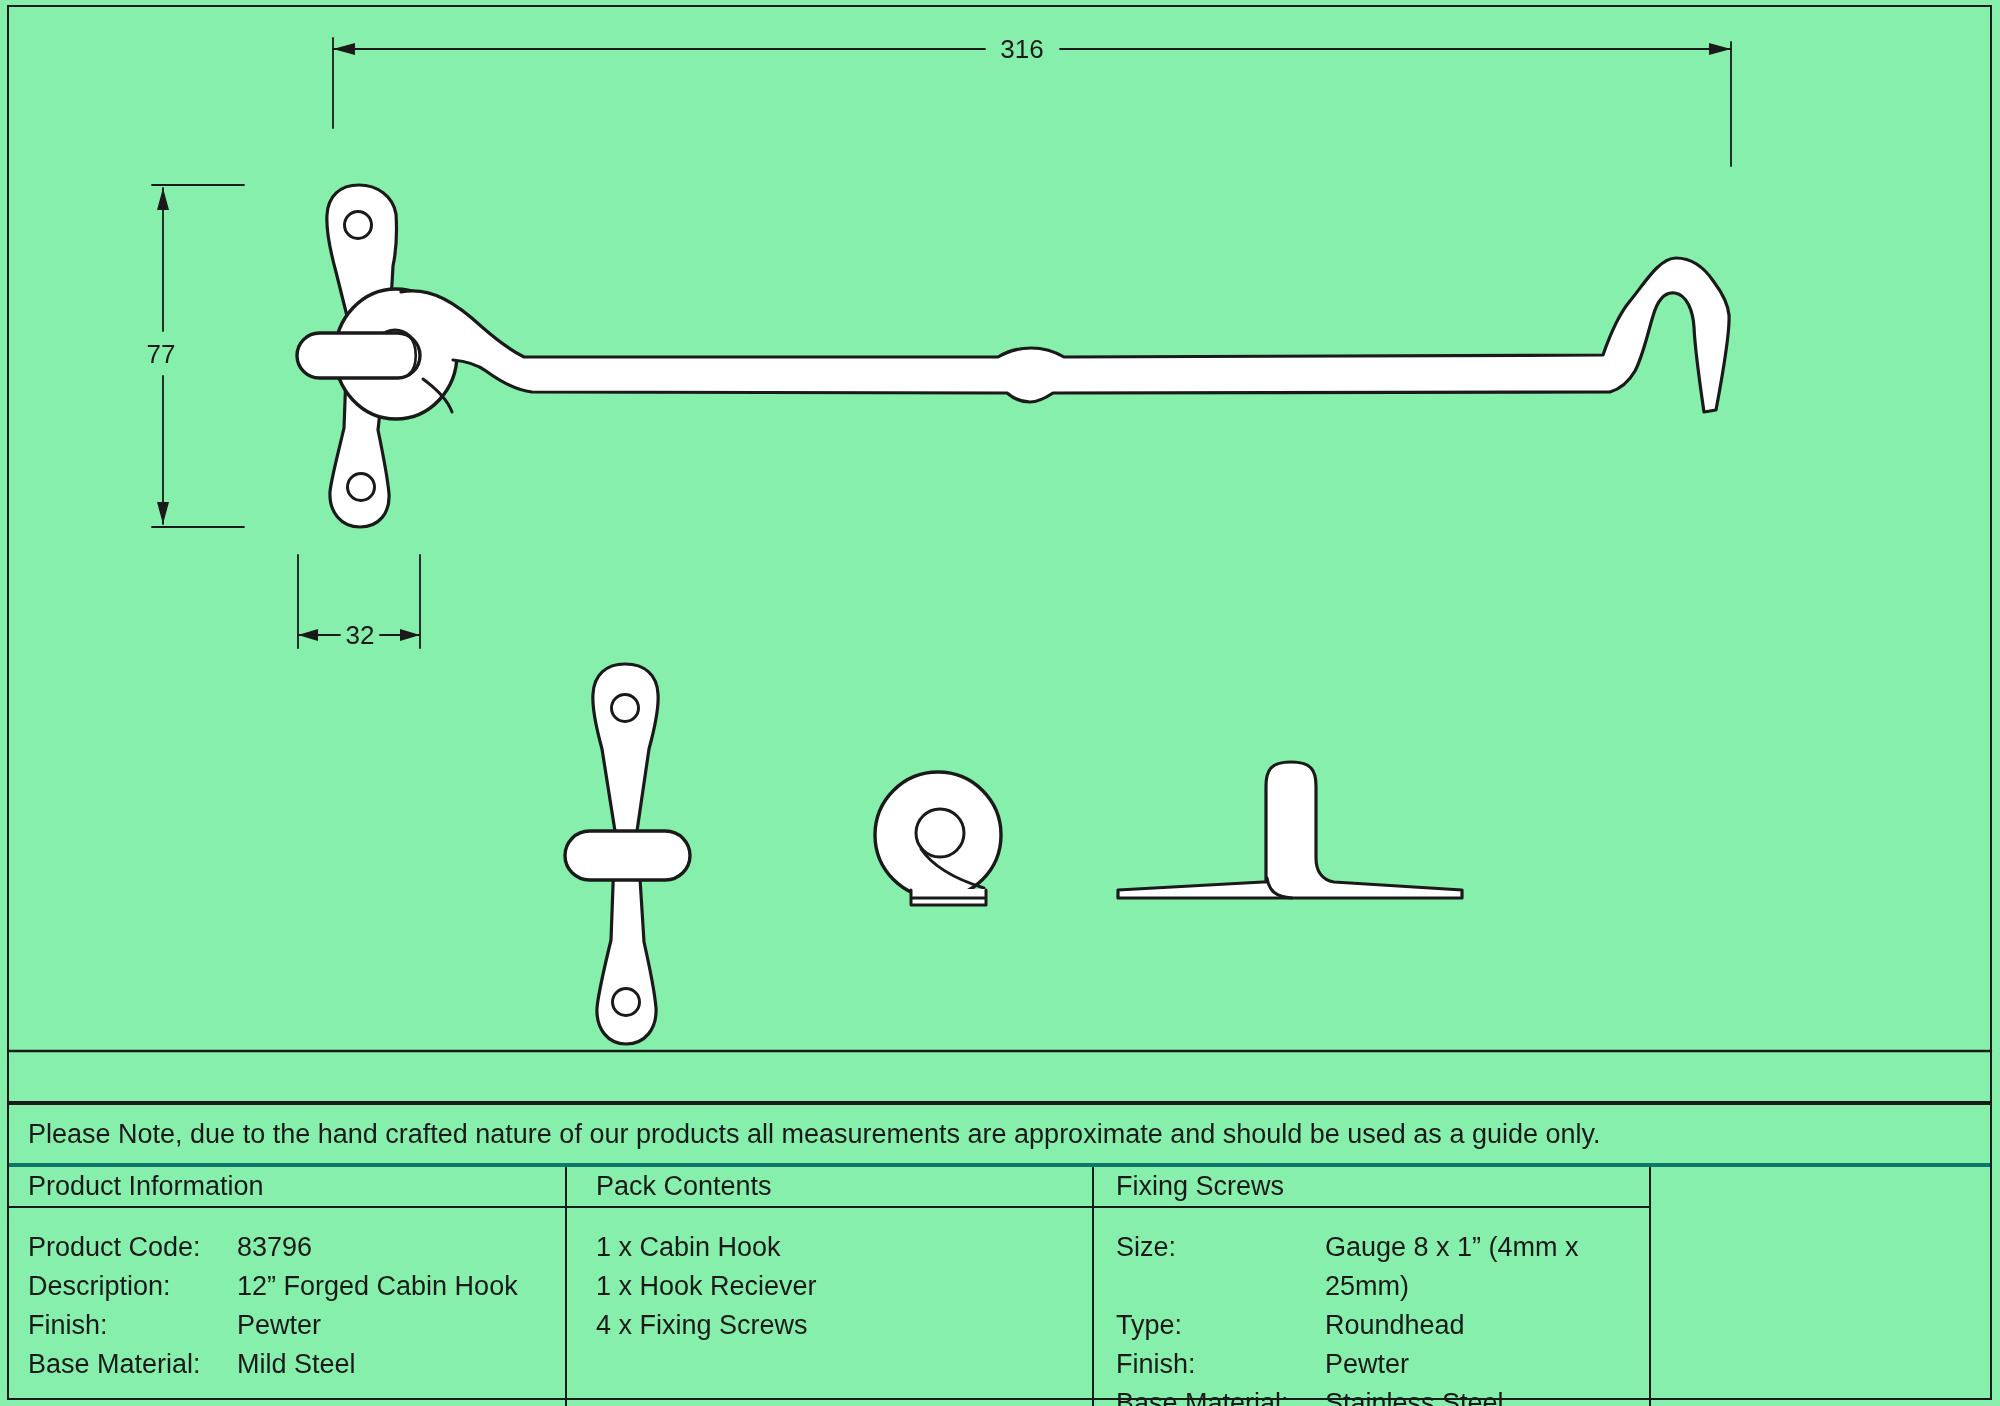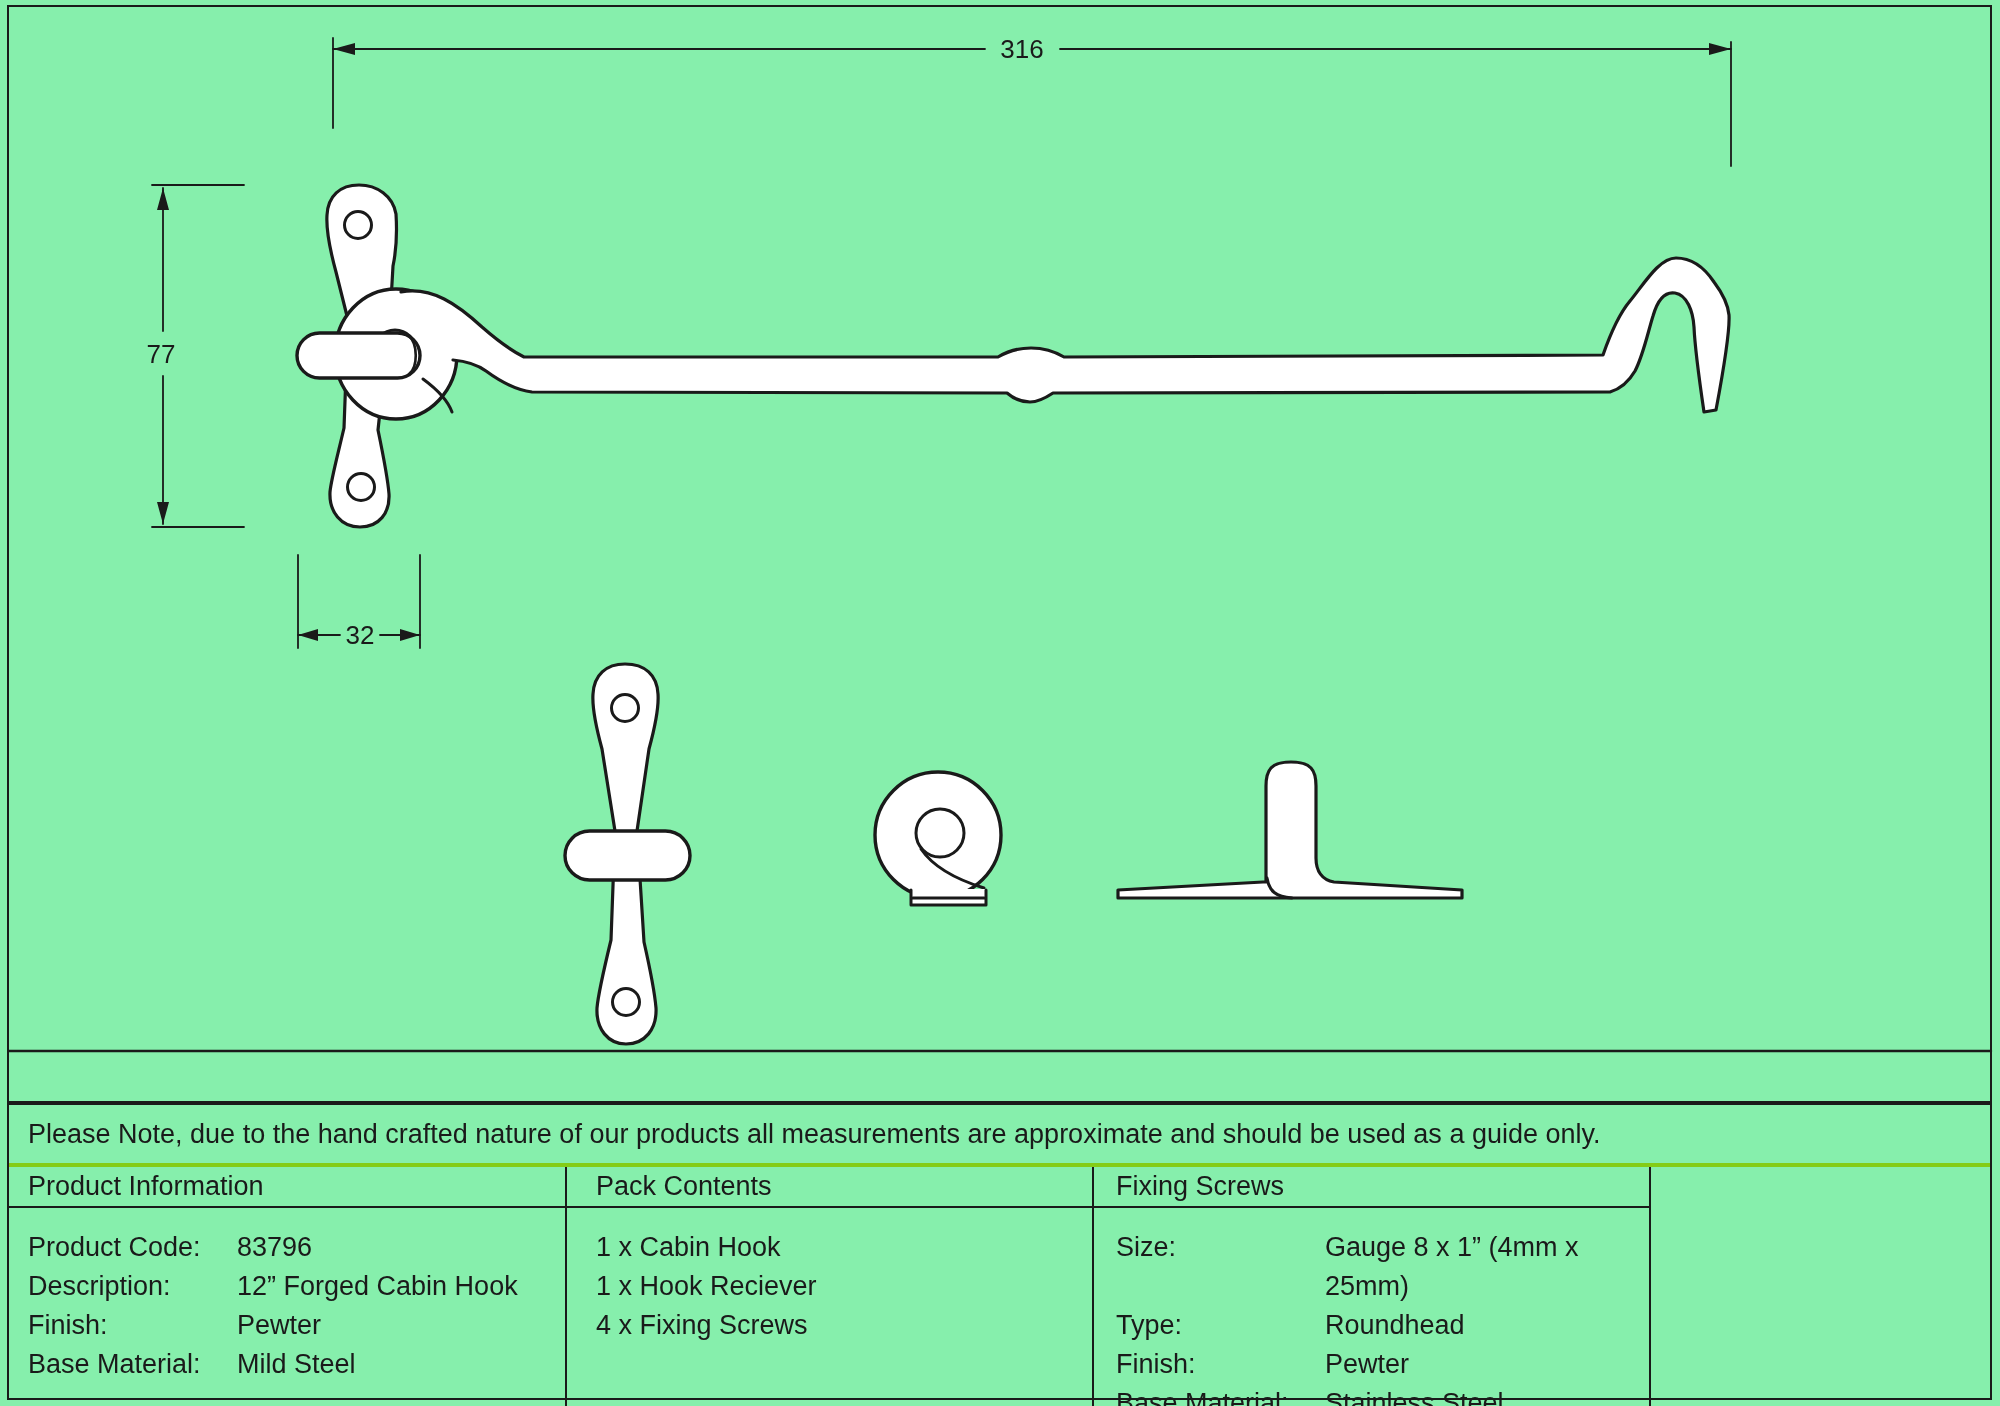--- a/index.html
+++ b/index.html
@@ -7,21 +7,21 @@
          font-family:"Liberation Sans",sans-serif;color:#1a1a1a;overflow:hidden;}
   .page-border{position:absolute;left:7px;top:5px;width:1985px;height:1395px;
                border:2px solid #1a1a1a;box-sizing:border-box;pointer-events:none;}
   svg text{font-family:"Liberation Sans",sans-serif;}
 
   
   .drawing-svg{position:absolute;left:0;top:0;}
 
   
   .note-row{position:absolute;left:9px;top:1101px;width:1982px;height:66px;
-            border-top:4px solid #1a1a1a;border-bottom:4px solid #84cc16;
+            border-top:4px solid #1a1a1a;border-bottom:4px solid #0f766e;
             box-sizing:border-box;display:flex;align-items:center;
             padding-left:19px;font-size:27px;}
 
   
   .table-region{position:absolute;left:9px;top:1167px;width:1982px;height:233px;}
   .tcol{position:absolute;top:0;height:277px;box-sizing:border-box;}
   .tcol.c1{left:0;width:558px;border-right:2px solid #1a1a1a;}
   .tcol.c2{left:558px;width:527px;border-right:2px solid #1a1a1a;}
   .tcol.c3{left:1085px;width:557px;border-right:2px solid #1a1a1a;}
   .tcol.c4{left:1642px;width:340px;}

